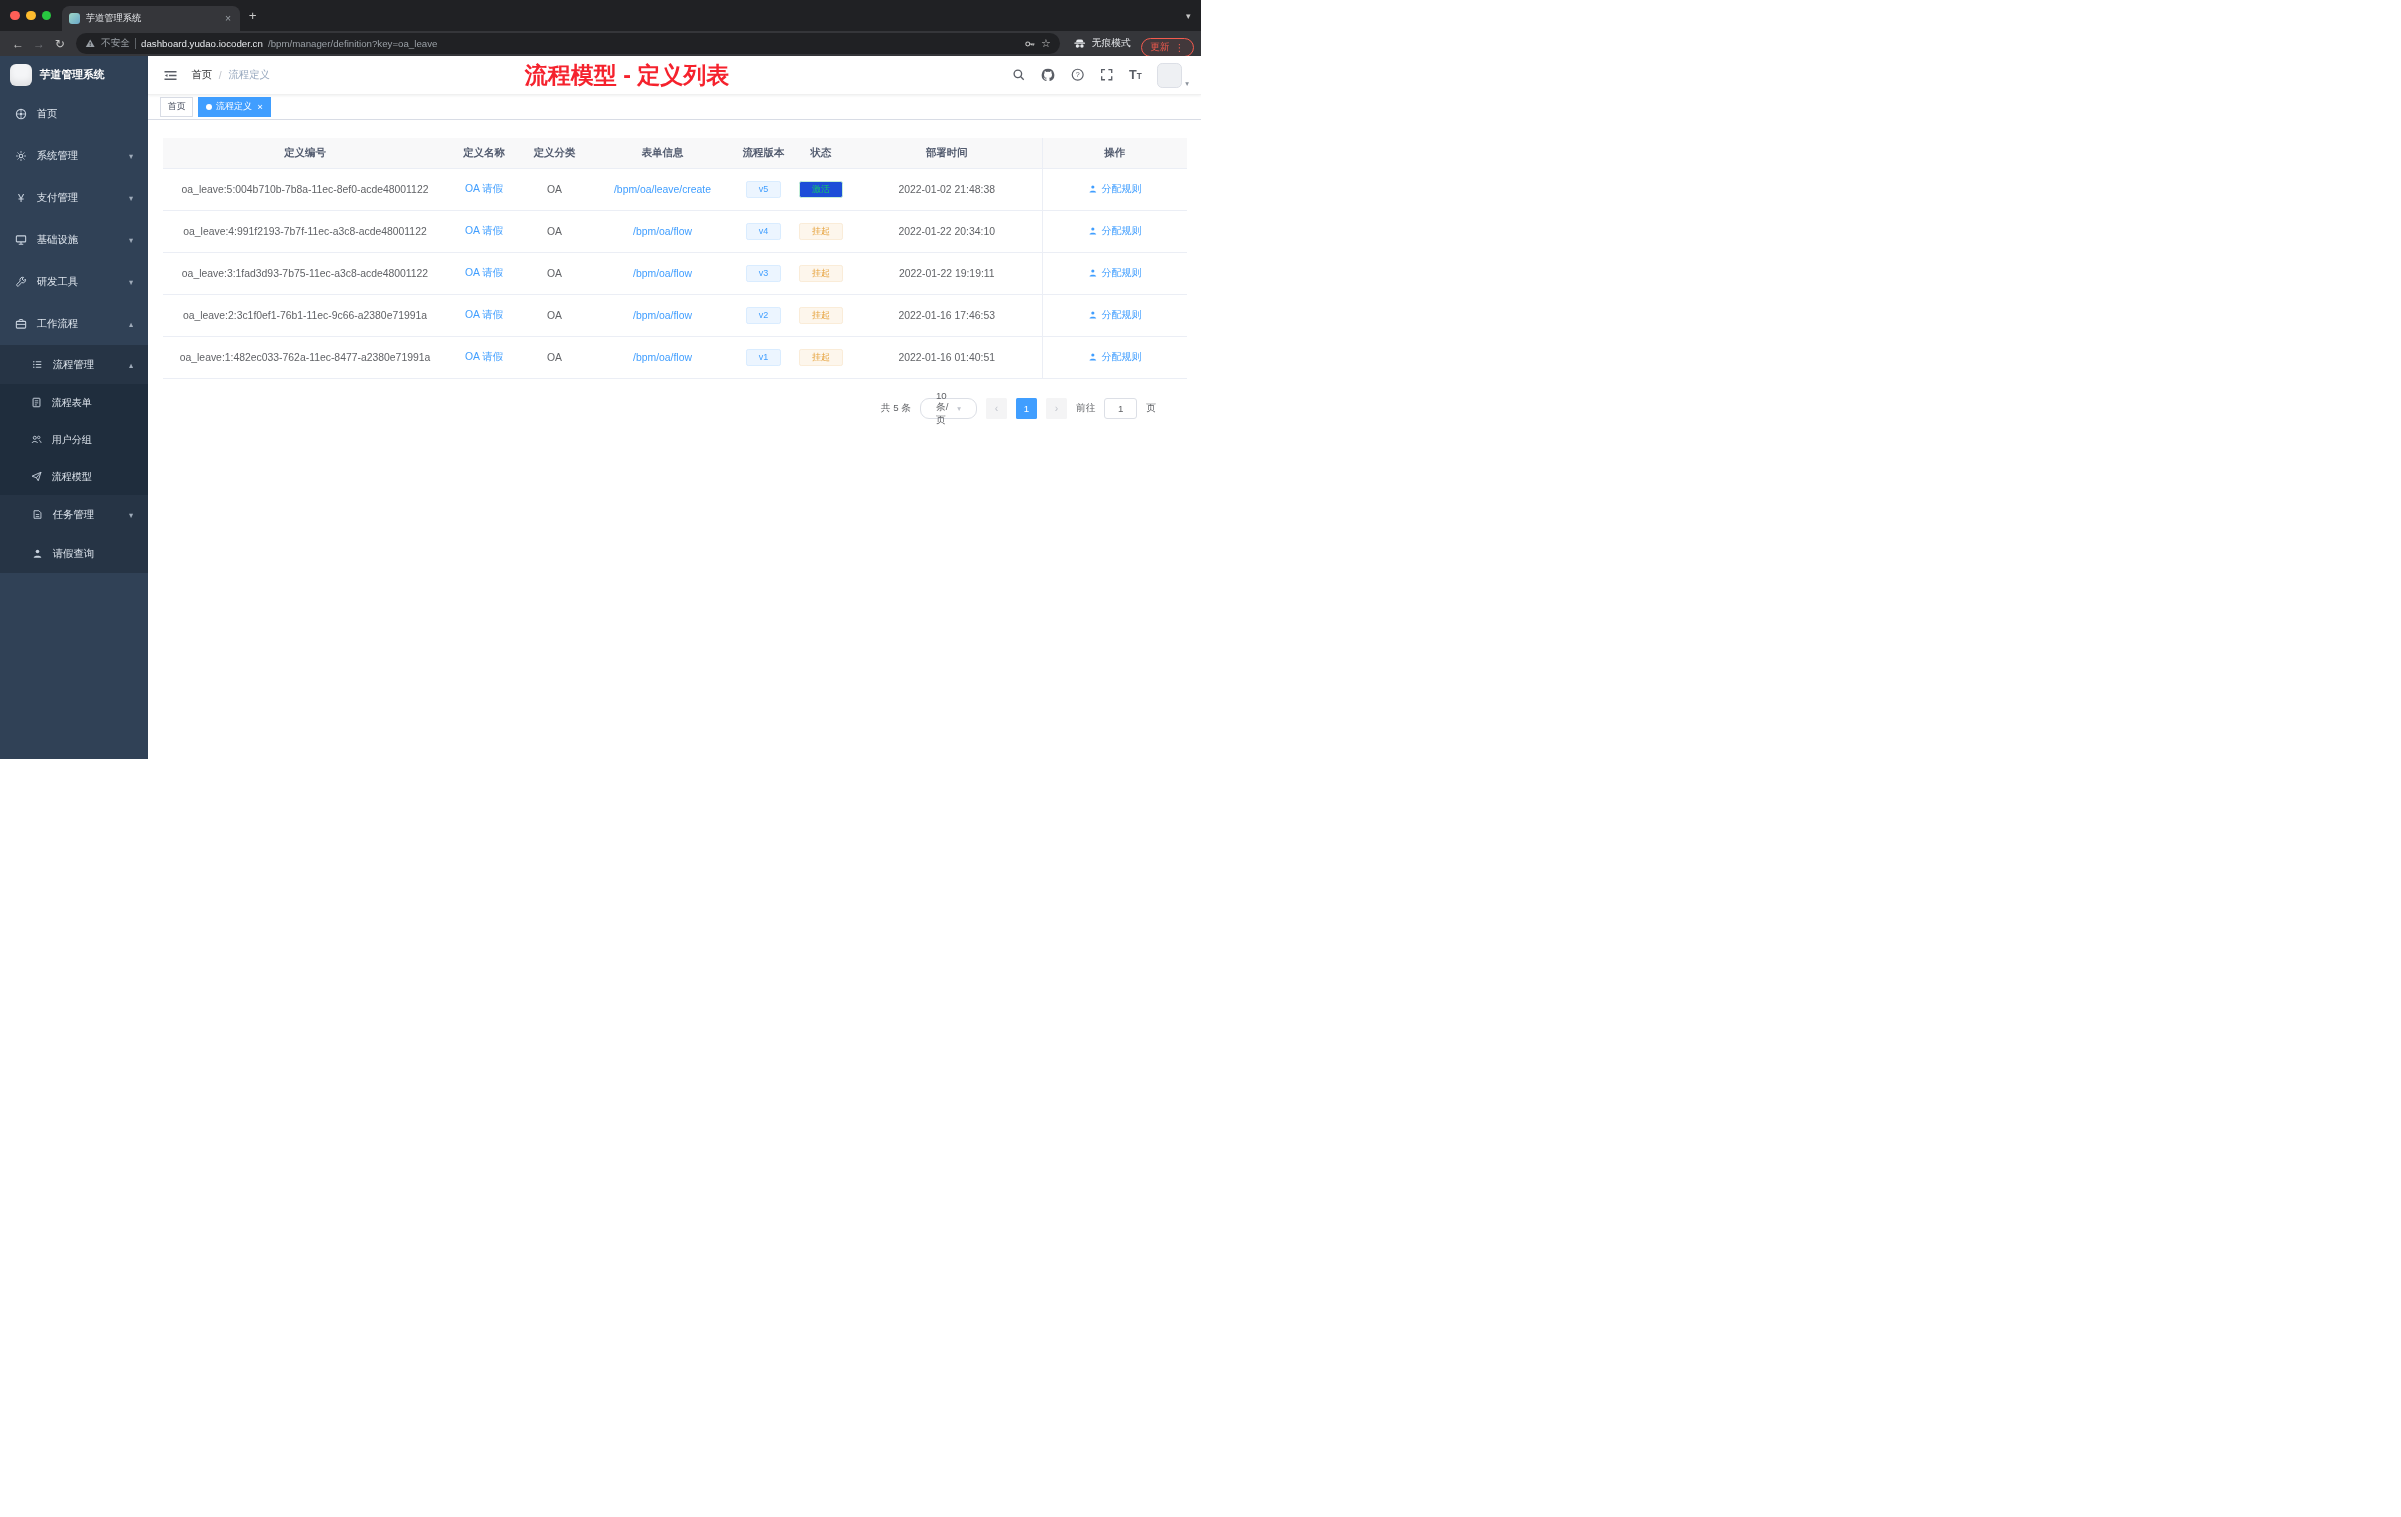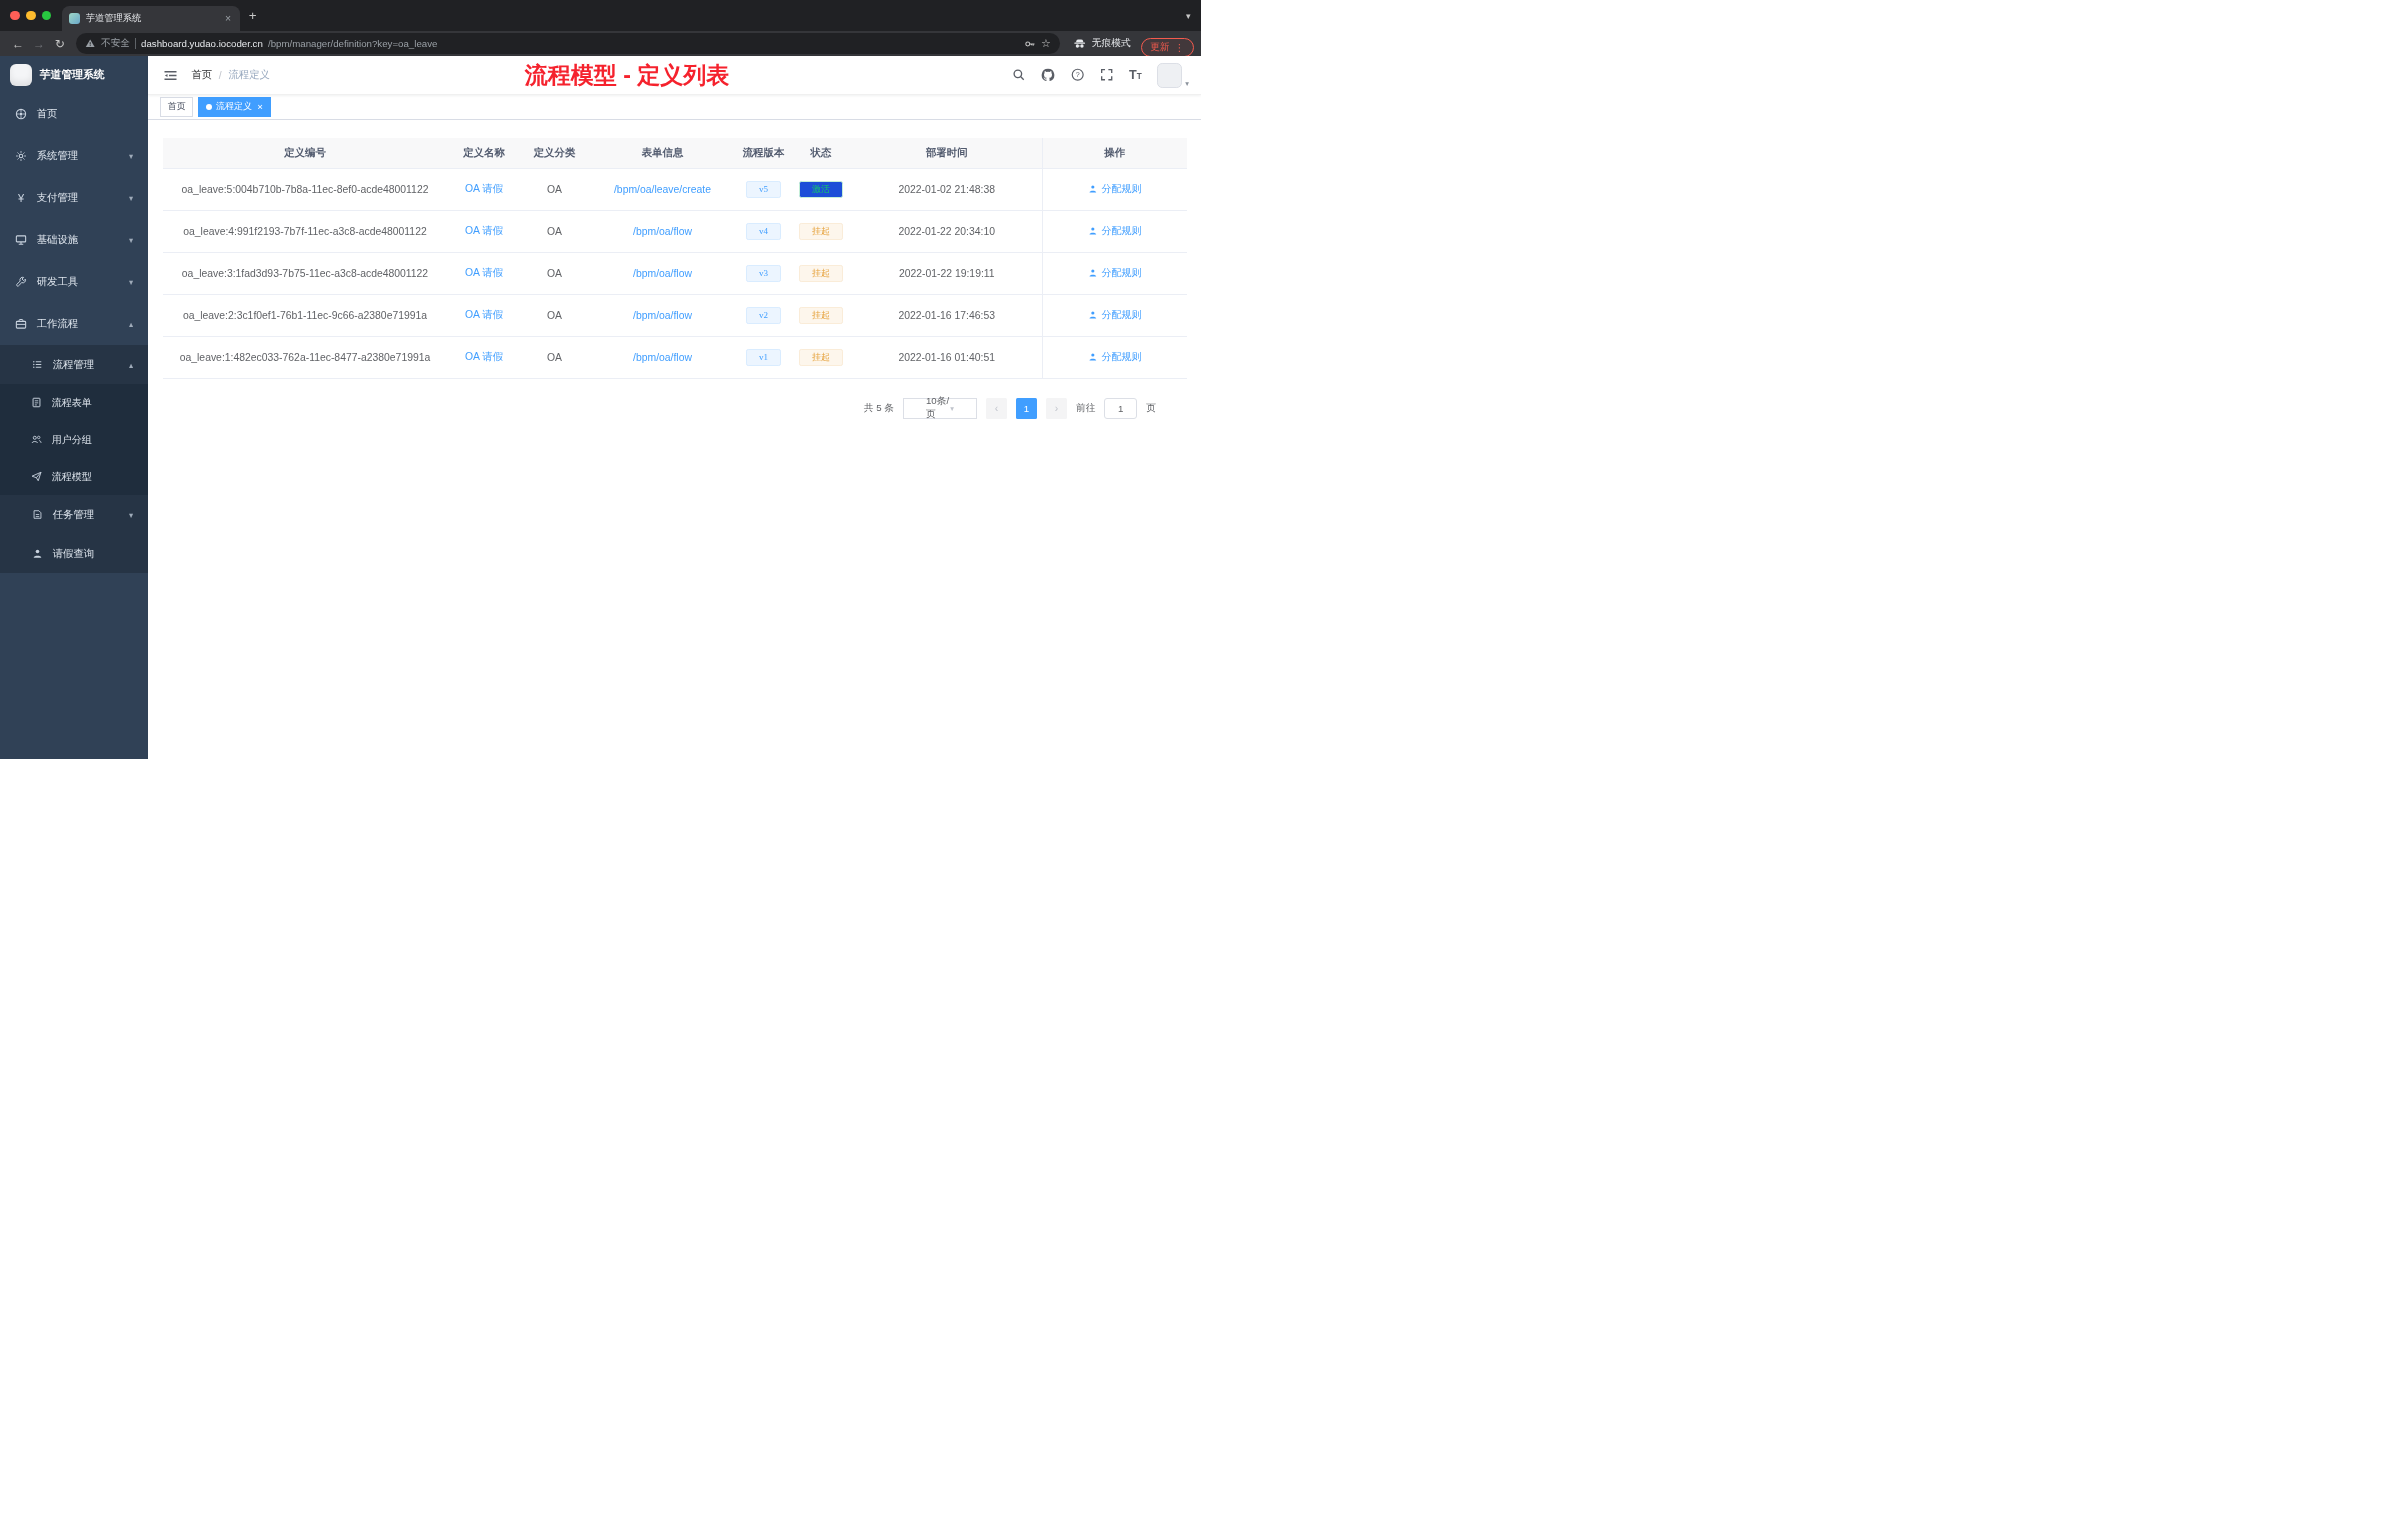--- a/index.html
+++ b/index.html
@@ -88,31 +88,31 @@
   
   .content { flex:1; padding:18px 15px 0; background:#fff; overflow:hidden; }
   table { width:100%; border-collapse:collapse; table-layout:fixed; font-size:10.4px; color:#606266; }
   thead th { background:#f8f8f9; color:#515a6e; font-weight:bold; height:30px;
     border-bottom:0.7px solid #ebeef5; text-align:center; }
   tbody td { height:42px; border-bottom:0.7px solid #ebeef5; text-align:center; white-space:nowrap;
     overflow:hidden; }
   th.c-op, td.c-op { border-left:0.7px solid #ebeef5; }
   .link { color:var(--accent,#409eff); text-decoration:none; cursor:pointer; }
   .badge { display:inline-block; font-size:9px; line-height:15px; padding:0 12px;
-    border-radius:2.2px; border:0.7px solid transparent;font-family:Liberation Serif, serif; }
+    border-radius:2.2px; border:0.7px solid transparent; }
   .badge-version { color:var(--accent,#409eff); background:#ecf5ff; border-color:#d9ecff; }
   .badge-success { color:var(--success,#13ce66); background:#1d4ed8; border-color:#c6efd8; }
   .badge-warning { color:var(--warning,#e6a23c); background:#fdf6ec; border-color:#faecd8; }
   .action { display:inline-flex; align-items:center; gap:3.7px; font-size:10px; }
 
   
   .pagination { display:flex; align-items:center; justify-content:flex-end; gap:9px;
     margin-top:19.3px; padding-right:30px; font-size:9.7px; color:#606266; }
-  .pg-select { width:74px; height:21px; border:0.7px solid #dcdfe6; border-radius:0;
-    display:flex; align-items:center; justify-content:space-between; padding:0 22px;
+  .pg-select { width:57px; height:21px; border:0.7px solid #dcdfe6; border-radius:9px;
+    display:flex; align-items:center; justify-content:space-between; padding:0 15px;
     background:#fff; color:#606266; font-size:9.7px; }
   .pg-caret { color:#c0c4cc; font-size:7.4px; }
   .pg-btn { min-width:21px; height:21px; border:none; background:#f4f4f5; border-radius:1.5px;
     color:#c0c4cc; font-size:10.4px; display:flex; align-items:center; justify-content:center; }
   .pg-num { min-width:21px; height:21px; border:none; border-radius:1.5px; font-size:9.7px;
     background:var(--accent,#409eff); color:#fff; display:flex; align-items:center; justify-content:center; }
   .goto-input { width:33px; height:21px; border:0.7px solid #dcdfe6; border-radius:3px;
     text-align:center; font-size:9.7px; color:#606266; outline:none; }
   svg { display:block; }
 </style>

